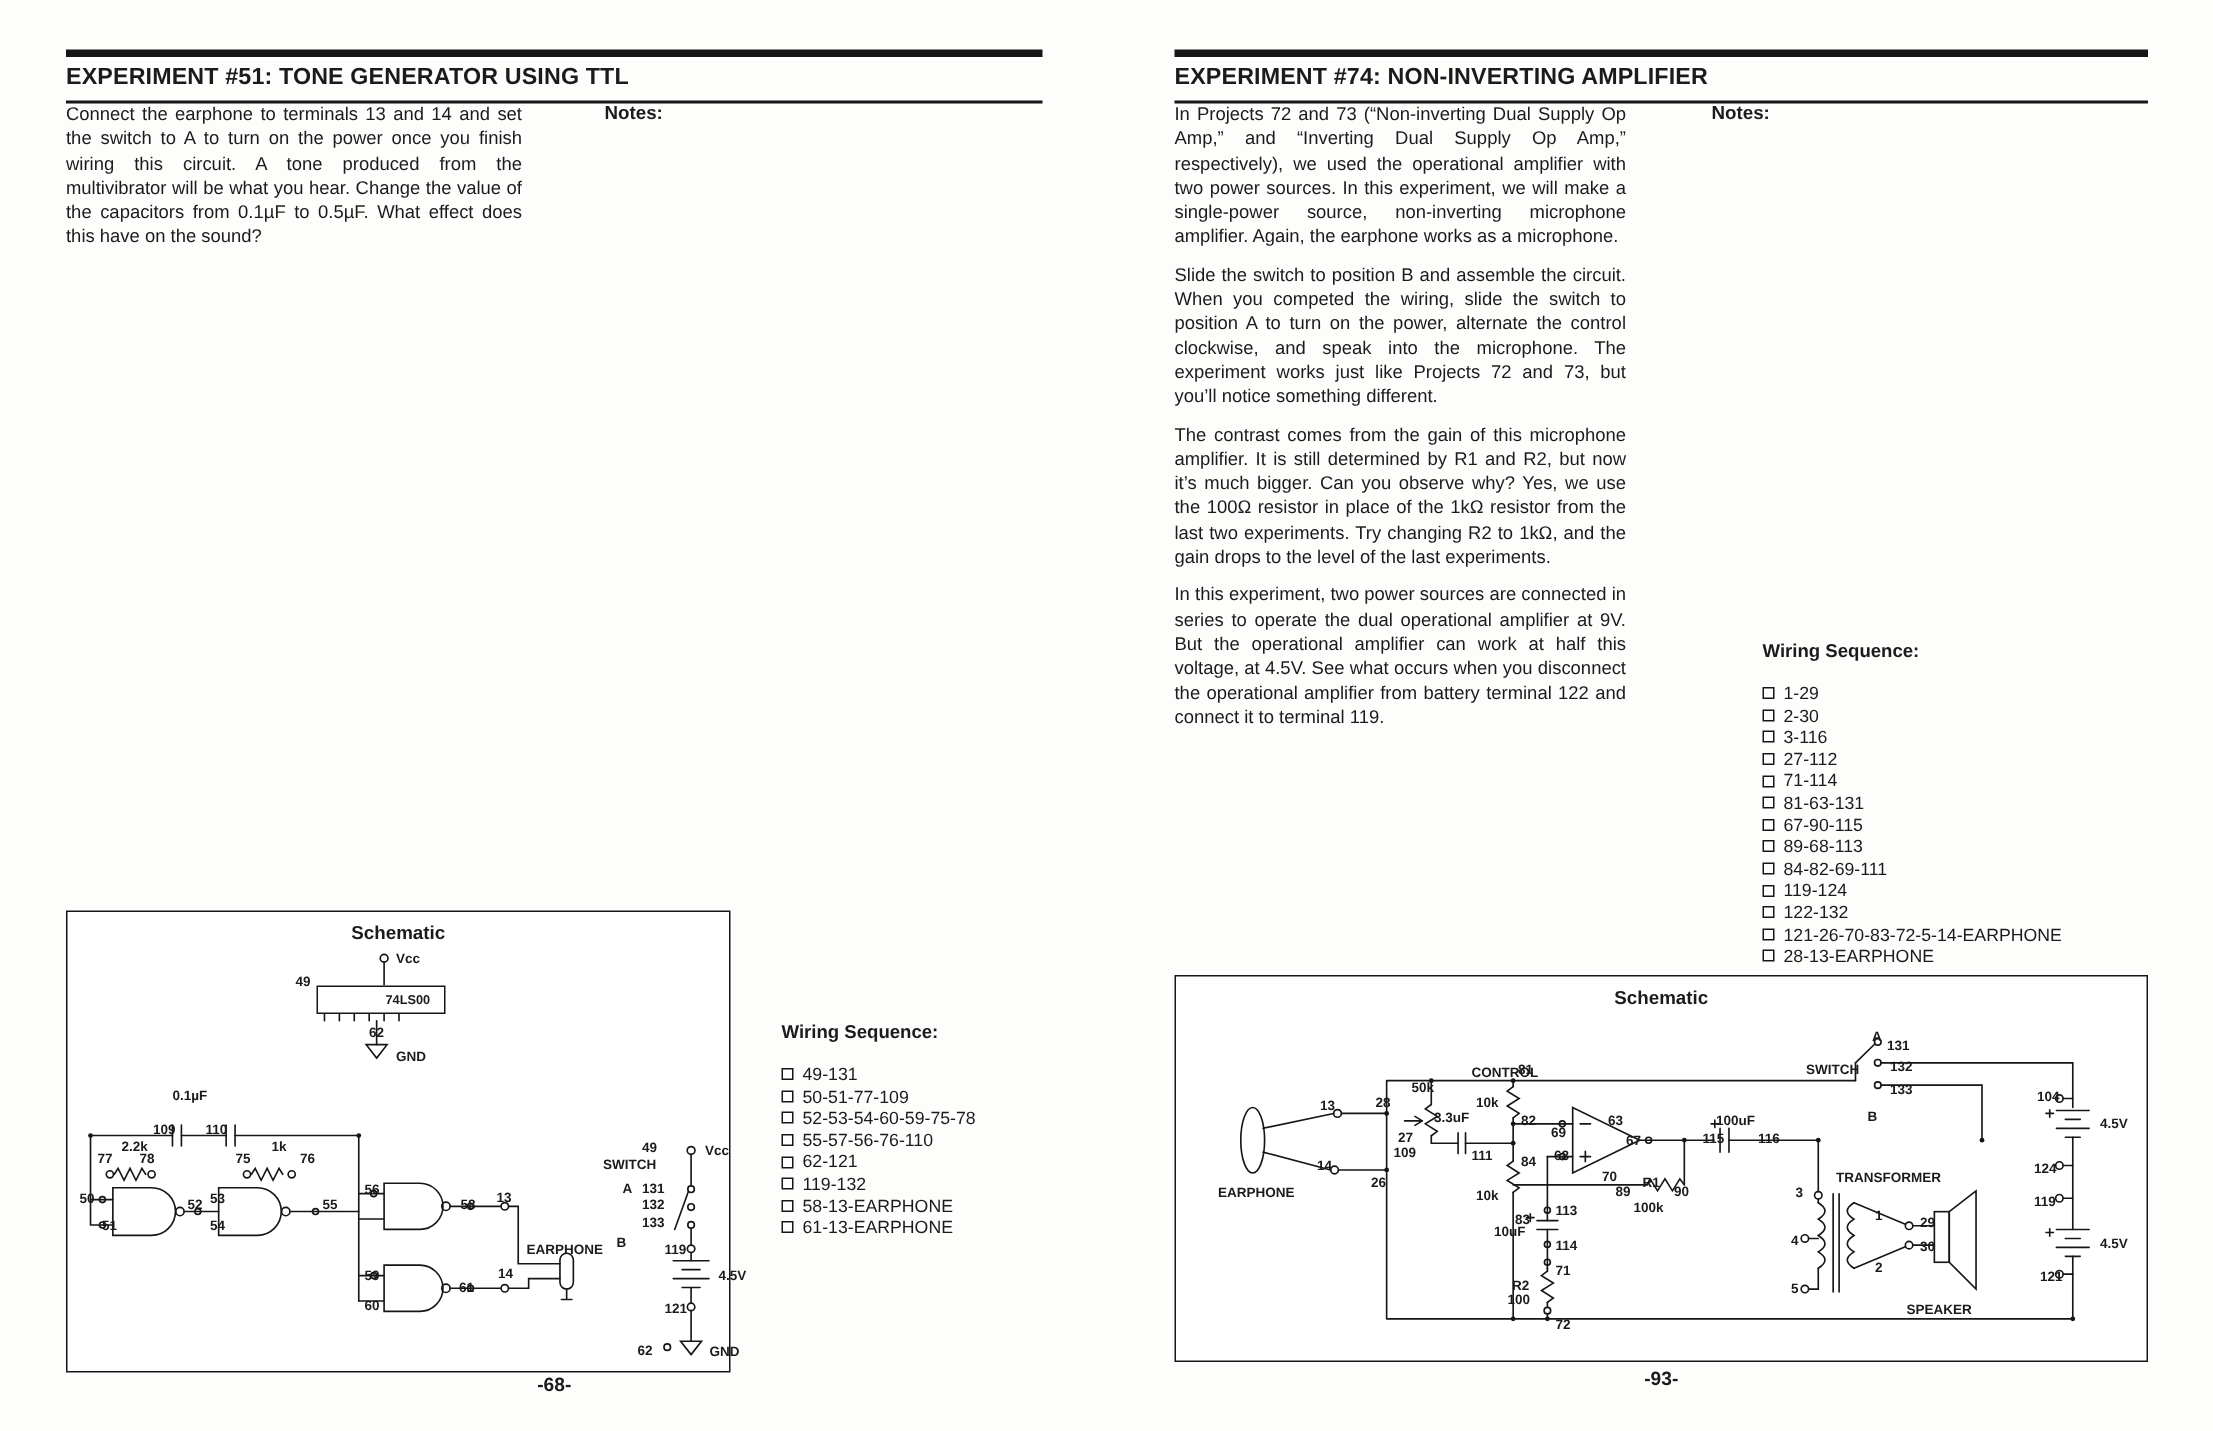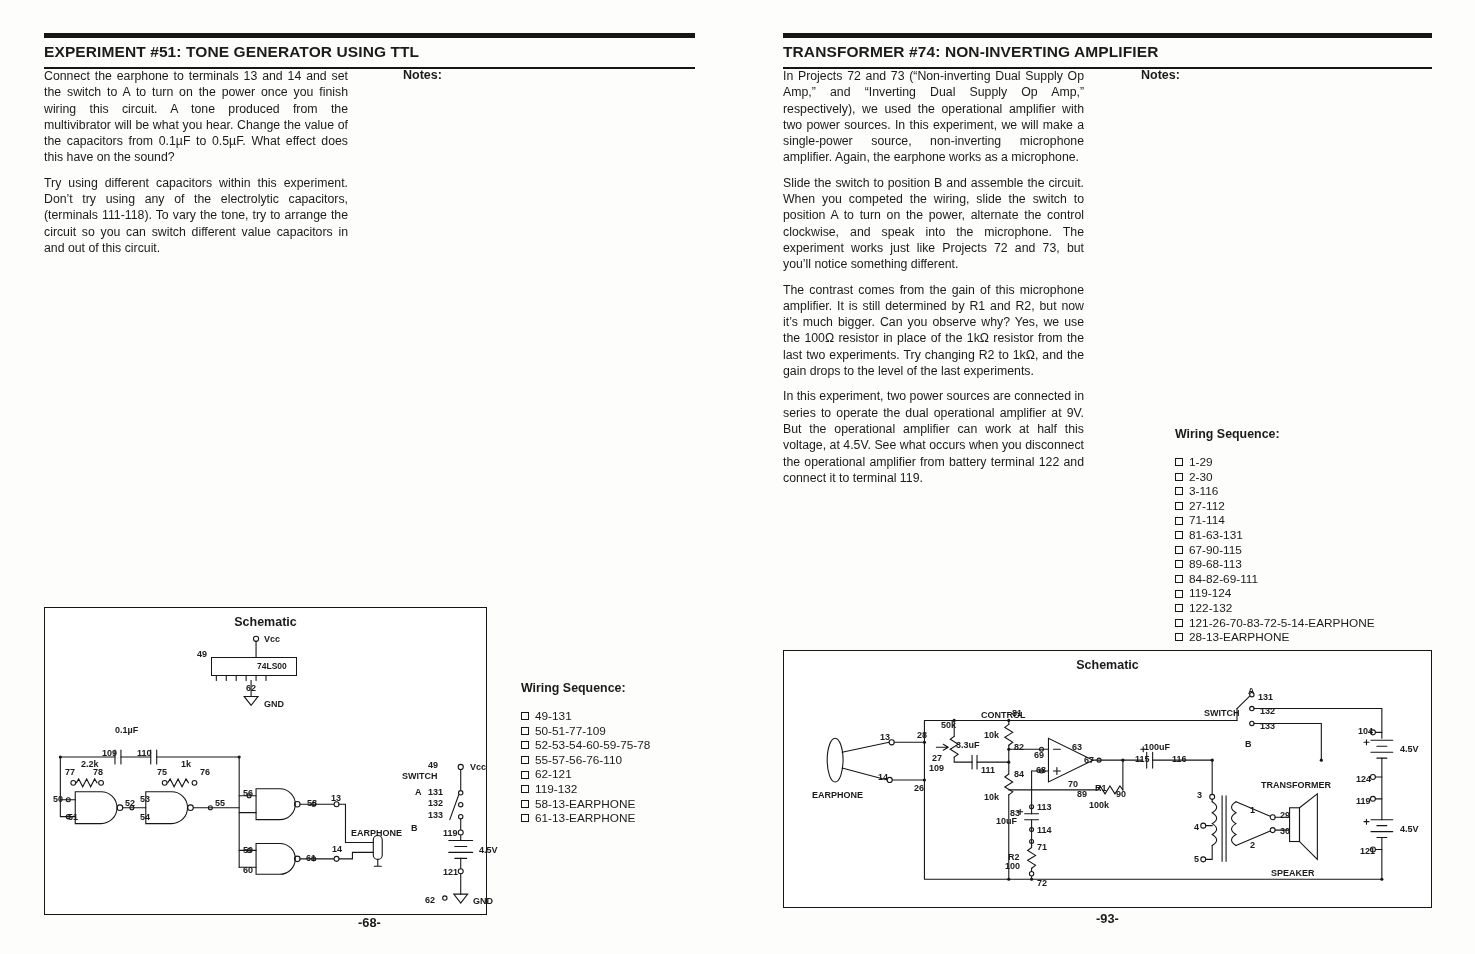--- a/index.html
+++ b/index.html
@@ -24,21 +24,20 @@
 </style>
 </head>
 <body>
 
 <div class="abs title-block" style="left:44px; top:33px; width:651px;">
   <h1>EXPERIMENT #51:  TONE GENERATOR USING TTL</h1>
 </div>
 
 <div class="abs body-col" style="left:44px; top:68px; width:304px;">
   <p>Connect the earphone to terminals 13 and 14 and set the switch to A to turn on the power once you finish wiring this circuit.  A tone produced from the multivibrator will be what you hear. Change the value of the capacitors from 0.1µF to 0.5µF. What effect does this have on the sound?</p>
-  <p>Try using different capacitors within this experiment. Don’t try using any of the electrolytic capacitors, (terminals 111-118).  To vary the tone, try to arrange the circuit so you can switch different value capacitors in and out of this circuit.</p>
 </div>
 
 <div class="abs notes" style="left:390px; top:68px;">Notes:</div>
 
 <div class="schematic" style="left:44px; top:607px; width:443px; height:308px;">
   <div class="stitle">Schematic</div>
   <svg class="wires" viewBox="0 0 443 308" xmlns="http://www.w3.org/2000/svg">
     <g stroke="#161616" stroke-width="1.1" fill="none" stroke-linecap="round">
       <circle cx="212" cy="31" r="2.6"></circle>
       <path d="M212,33.6 V49"></path>
@@ -182,21 +181,21 @@
     <li>
         <span class="cb"></span>
         <span>61-13-EARPHONE</span>
       </li>
   </ul>
 </div>
 
 <div class="abs pgnum" style="left:44px; top:915px; width:651px;">-68-</div>
 
 <div class="abs title-block" style="left:783px; top:33px; width:649px;">
-  <h1>TRANSFORMER #74:  NON-INVERTING AMPLIFIER</h1>
+  <h1>EXPERIMENT #74:  NON-INVERTING AMPLIFIER</h1>
 </div>
 
 <div class="abs body-col" style="left:783px; top:68px; width:301px;">
   <p>In Projects 72 and 73 (“Non-inverting Dual Supply Op Amp,” and “Inverting Dual Supply Op Amp,” respectively), we used the operational amplifier with two power sources. In this experiment, we will make a single-power source, non-inverting microphone amplifier. Again, the earphone works as a microphone.</p>
   <p>Slide the switch to position B and assemble the circuit. When you competed the wiring, slide the switch to position A to turn on the power, alternate the control clockwise, and speak into the microphone. The experiment works just like Projects 72 and 73, but you’ll notice something different.</p>
   <p>The contrast comes from the gain of this microphone amplifier. It is still determined by R1 and R2, but now it’s much bigger. Can you observe why? Yes, we use the 100Ω resistor in place of the 1kΩ resistor from the last two experiments. Try changing R2 to 1kΩ, and the gain drops to the level of the last experiments.</p>
   <p>In this experiment, two power sources are connected in series to operate the dual operational amplifier at 9V. But the operational amplifier can work at half this voltage, at 4.5V. See what occurs when you disconnect the operational amplifier from battery terminal 122 and connect it to terminal 119.</p>
 </div>
 
 <div class="abs notes" style="left:1128px; top:68px;">Notes:</div>
@@ -393,21 +392,21 @@
       <span class="slabel" style="left: 474px; top: 42px;">131</span>
       <span class="slabel" style="left: 476px; top: 56px;">132</span>
       <span class="slabel" style="left: 476px; top: 71px;">133</span>
       <span class="slabel" style="left: 461px; top: 89px;">B</span>
       <span class="slabel" style="left: 574px; top: 76px;">104</span>
       <span class="slabel" style="left: 616px; top: 94px;">4.5V</span>
       <span class="slabel" style="left: 572px; top: 124px;">124</span>
       <span class="slabel" style="left: 572px; top: 146px;">119</span>
       <span class="slabel" style="left: 616px; top: 174px;">4.5V</span>
       <span class="slabel" style="left: 576px; top: 196px;">121</span>
-      <span class="slabel" style="left: 440px; top: 130px; margin-left: 37px;">TRANSFORMER</span>
+      <span class="slabel" style="left: 440px; top: 130px;">TRANSFORMER</span>
       <span class="slabel" style="left: 413px; top: 140px;">3</span>
       <span class="slabel" style="left: 410px; top: 172px;">4</span>
       <span class="slabel" style="left: 410px; top: 204px;">5</span>
       <span class="slabel" style="left: 466px; top: 155px;">1</span>
       <span class="slabel" style="left: 496px; top: 160px;">29</span>
       <span class="slabel" style="left: 466px; top: 190px;">2</span>
       <span class="slabel" style="left: 496px; top: 176px;">30</span>
       <span class="slabel" style="left: 487px; top: 218px;">SPEAKER</span>
       <span class="slabel" style="left: 253px; top: 152px;">113</span>
       <span class="slabel" style="left: 226px; top: 158px;">83</span>

